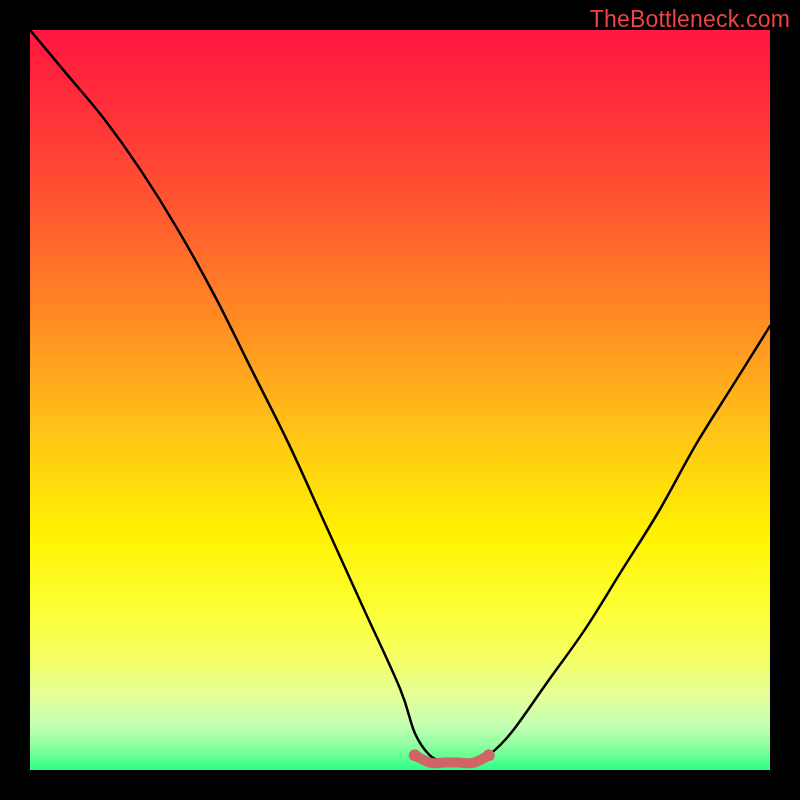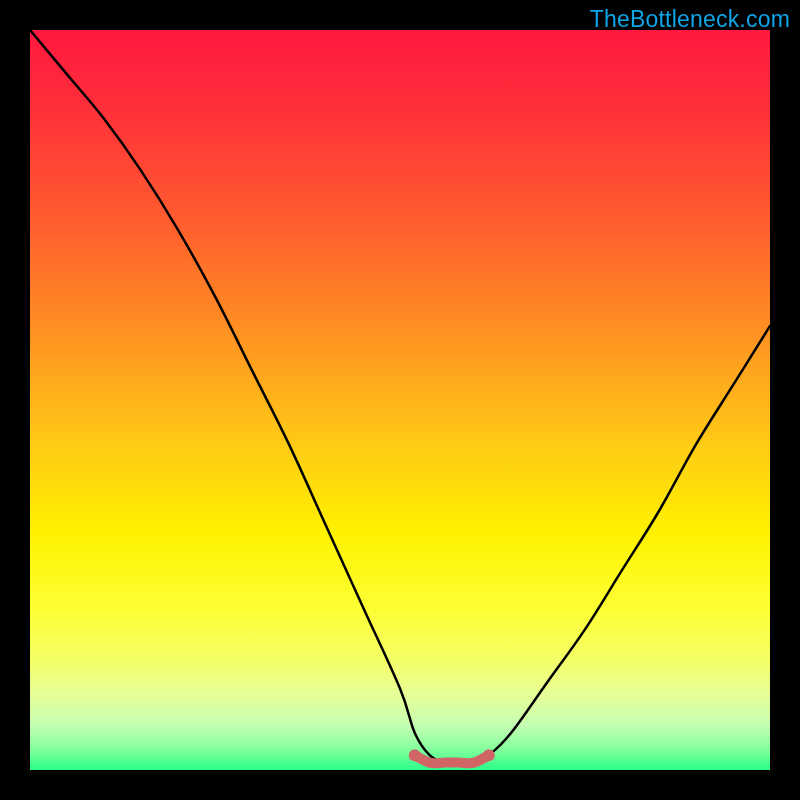--- a/index.html
+++ b/index.html
@@ -44,21 +44,21 @@
       #c4ffb3 94%,
       #88ff9e 97%,
       #2bff88 100%);
   }
   .watermark {
     position: absolute;
     top: 6px;
     right: 10px;
     font-size: 23px;
     font-weight: 500;
-    color: #0ea5e9;
+    color: #ef4444;
     letter-spacing: 0.2px;
     user-select: none;
   }
   svg.curve {
     position: absolute;
     left: 0;
     top: 0;
     width: 100%;
     height: 100%;
   }

